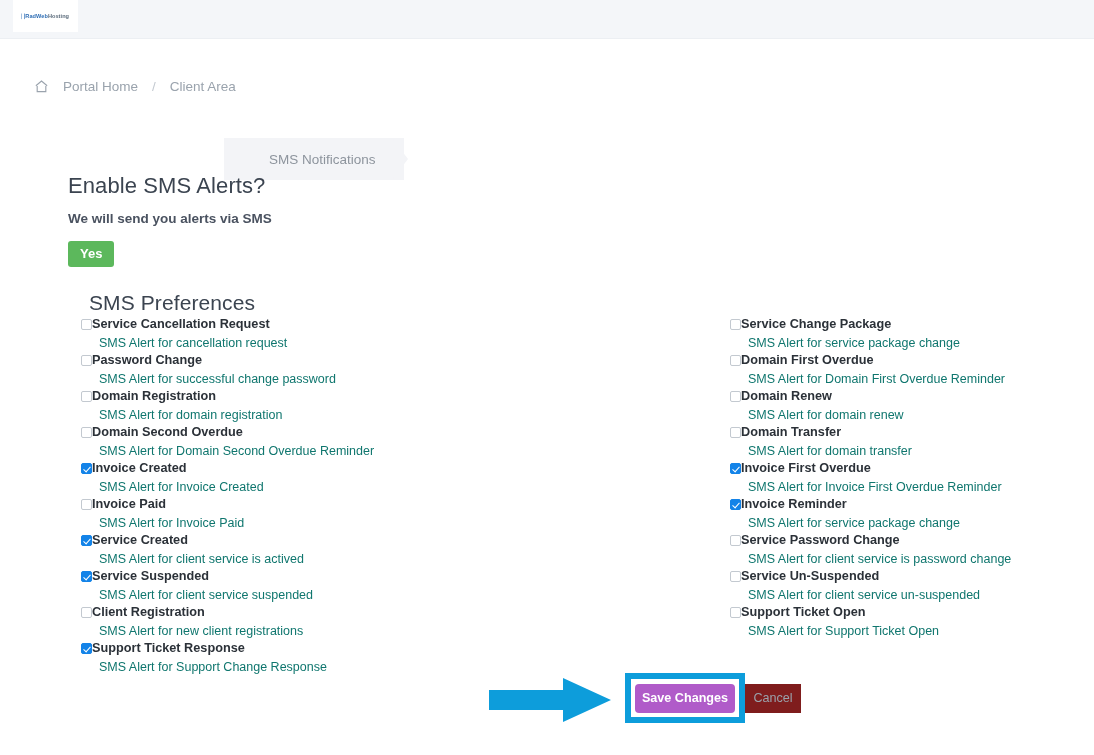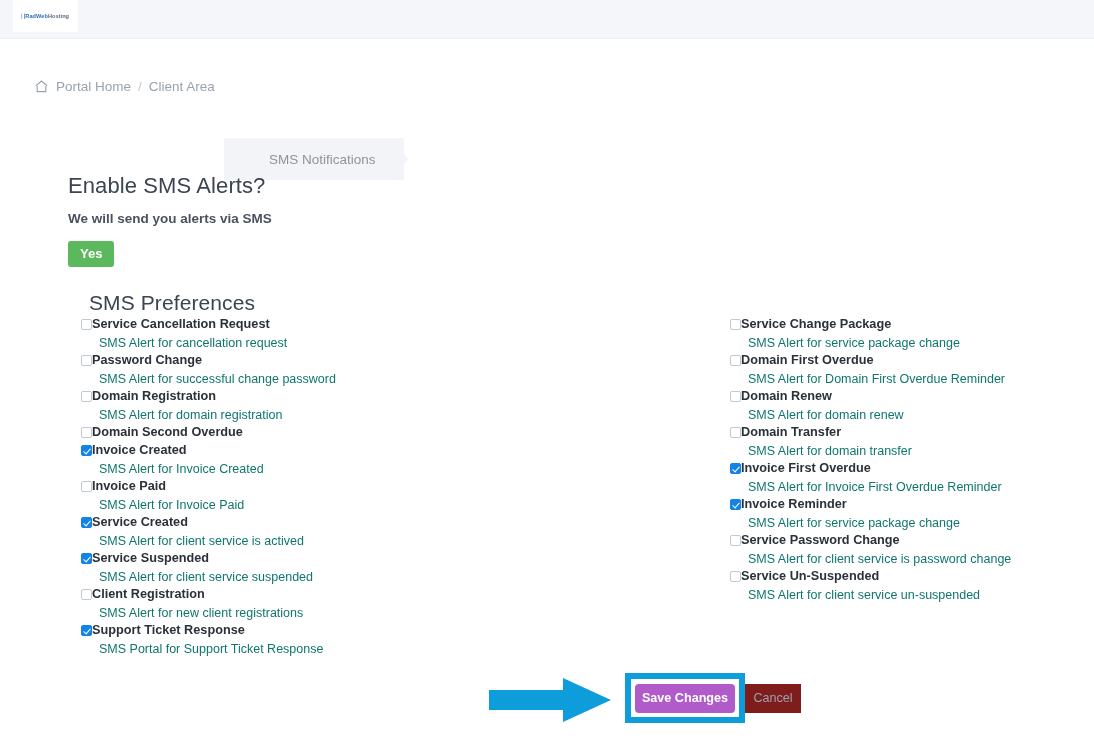--- a/index.html
+++ b/index.html
@@ -50,21 +50,21 @@
   #breadcrumb {
     position: absolute;
     left: 0; top: 68px;
     width: 1094px; height: 46px;
   }
   #crumb-left {
     position: absolute;
     left: 34px; top: 11px;
     display: flex;
     align-items: center;
-    gap: 7px;
+    gap: 14px;
     font-size: 13.5px;
     color: #9aa3ad;
   }
   #home-icon svg { display: block; }
   .crumb-link { color: #9aa3ad; text-decoration: none; }
   .crumb-sep { color: #c4cad1; }
   #crumb-tab {
     position: absolute;
     left: 224px; top: 70px;
     height: 42px;
@@ -289,20 +289,21 @@
         <span class="pref-check"></span>
         <span class="pref-label">Domain Registration</span>
       </div>
       <div class="pref-desc">SMS Alert for domain registration</div>
     </div>
     <div class="pref-item">
       <div class="pref-row">
         <span class="pref-check"></span>
         <span class="pref-label">Domain Second Overdue</span>
       </div>
+      <div class="pref-desc">SMS Alert for Domain Second Overdue Reminder</div>
     </div>
     <div class="pref-item">
       <div class="pref-row">
         <span class="pref-check checked"></span>
         <span class="pref-label">Invoice Created</span>
       </div>
       <div class="pref-desc">SMS Alert for Invoice Created</div>
     </div>
     <div class="pref-item">
       <div class="pref-row">
@@ -330,21 +331,21 @@
         <span class="pref-check"></span>
         <span class="pref-label">Client Registration</span>
       </div>
       <div class="pref-desc">SMS Alert for new client registrations</div>
     </div>
     <div class="pref-item">
       <div class="pref-row">
         <span class="pref-check checked"></span>
         <span class="pref-label">Support Ticket Response</span>
       </div>
-      <div class="pref-desc">SMS Portal for Support Ticket Response</div>
+      <div class="pref-desc">SMS Alert for Support Change Response</div>
     </div>
   </div>
 <div class="pref-col" id="pref-col-right">
     <div class="pref-item">
       <div class="pref-row">
         <span class="pref-check"></span>
         <span class="pref-label">Service Change Package</span>
       </div>
       <div class="pref-desc">SMS Alert for service package change</div>
     </div>
@@ -389,20 +390,27 @@
         <span class="pref-label">Service Password Change</span>
       </div>
       <div class="pref-desc">SMS Alert for client service is password change</div>
     </div>
     <div class="pref-item">
       <div class="pref-row">
         <span class="pref-check"></span>
         <span class="pref-label">Service Un-Suspended</span>
       </div>
       <div class="pref-desc">SMS Alert for client service un-suspended</div>
+    </div>
+    <div class="pref-item">
+      <div class="pref-row">
+        <span class="pref-check"></span>
+        <span class="pref-label">Support Ticket Open</span>
+      </div>
+      <div class="pref-desc">SMS Alert for Support Ticket Open</div>
     </div>
   </div>
 
 <div id="actions"></div>
 
 <svg id="pointer-arrow" viewBox="0 0 122 44">
   <path d="M0 12 L74 12 L74 0 L122 22 L74 44 L74 32 L0 32 Z" fill="#0d9ddb"></path>
 </svg>
 
 <div id="save-highlight"></div>

